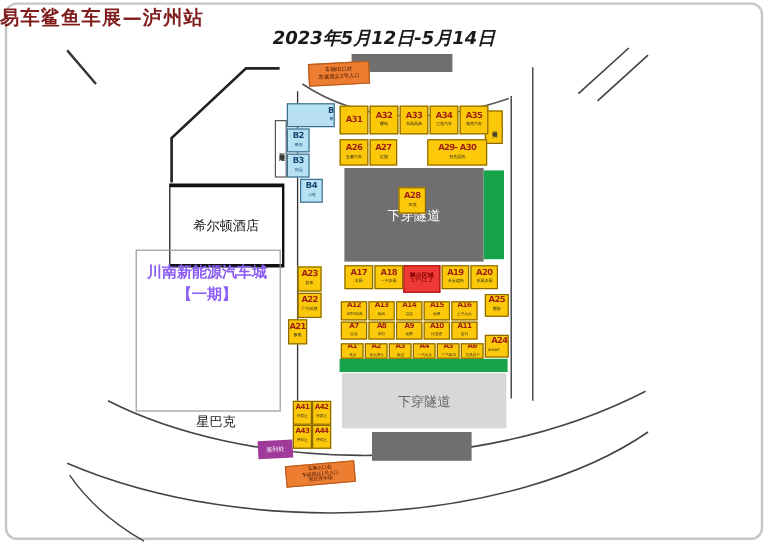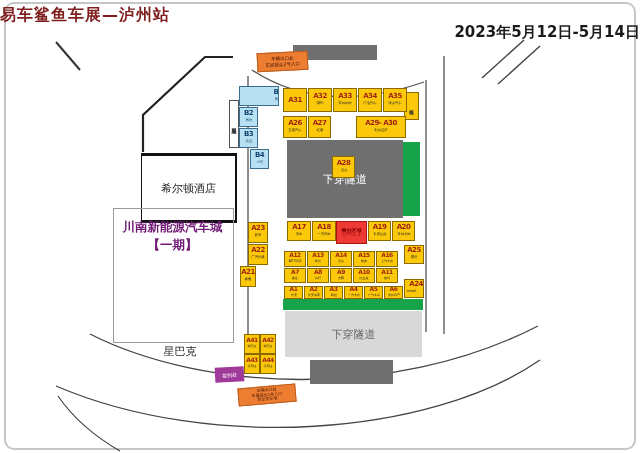--- a/index.html
+++ b/index.html
@@ -1,30 +1,30 @@
 <!DOCTYPE html>
 <html><head>
 <meta charset="utf-8">
 <style>
   html,body{margin:0;padding:0;background:#fff;font-family:"DejaVu Sans",sans-serif;}
   #canvas{position:relative;width:640px;height:453px;background:#fff;overflow:hidden;}
   #frame{position:absolute;left:4px;top:2px;right:4px;bottom:3px;border:2px solid #c6c6c6;border-radius:10px;}
   .abs{position:absolute;}
   .ctr{display:flex;align-items:center;justify-content:center;text-align:center;}
   #title{left:0;top:5px;width:640px;font-size:16px;font-weight:bold;color:#7f1d1d;text-align:left;letter-spacing:1px;}
-  #subtitle{left:0;top:23px;width:640px;font-size:15px;font-weight:bold;color:#1a1a1a;text-align:right;}
+  #subtitle{left:0;top:23px;width:640px;font-size:15px;font-weight:bold;color:#1a1a1a;text-align:center;font-style:italic;}
   #topbar{left:293px;top:45px;width:84px;height:15px;background:#6f6f6f;}
   #tunnel-top{left:287px;top:140px;width:116px;height:78px;background:#6f6f6f;color:#fff;font-size:11px;}
   #green-v{left:403px;top:142px;width:17px;height:74px;background:#17a34a;}
   #green-h{left:283px;top:299px;width:140px;height:11px;background:#17a34a;}
   #tunnel-bottom{left:285px;top:311px;width:137px;height:46px;background:#d8d8d8;color:#666;font-size:11px;}
   #darkbox{left:310px;top:360px;width:83px;height:24px;background:#6f6f6f;}
   #hilton{left:141px;top:153px;width:93px;height:64px;border-top:3px solid #111;border-bottom:3px solid #111;border-left:1.5px solid #111;border-right:2px solid #111;font-size:11px;color:#222;}
   #autocity-box{left:113px;top:208px;width:119px;height:133px;border:1px solid #9a9a9a;}
-  #autocity{left:110px;top:218px;width:125px;font-size:12.5px;font-weight:bold;color:#701a75;text-align:center;line-height:1.4;}
+  #autocity{left:110px;top:218px;width:125px;font-size:12.5px;font-weight:bold;color:#8b5cf6;text-align:center;line-height:1.4;}
   #starbucks{left:150px;top:344px;width:60px;font-size:11px;color:#222;text-align:center;}
   #jiale{left:450px;top:213px;width:75px;font-size:9.5px;color:#222;text-align:center;line-height:1.35;}
   #stage{left:336px;top:221px;width:31px;height:23px;background:#ee3a34;border:1px solid #a81510;box-sizing:border-box;color:#7e0000;flex-direction:column;}
   #stage .s1{font-size:5px;font-weight:bold;line-height:1.2;}
   #stage .s2{font-size:4.5px;line-height:1.1;}
   .gate{background:#ed7d31;border:1px solid #b85c1e;box-sizing:border-box;color:#3a1200;flex-direction:column;line-height:1.15;}
   #gate-top{left:257px;top:52px;width:51px;height:19px;transform:rotate(-3deg);font-size:4.5px;}
   #gate-bottom{left:238px;top:386px;width:58px;height:18px;transform:rotate(-5deg);font-size:4px;}
   #checkin{left:215px;top:367px;width:29px;height:15px;background:#a03a9a;color:#fff;font-size:5px;transform:rotate(-3deg);}
   #walkway{left:229px;top:100px;width:10px;height:48px;background:#fff;border:1px solid #555;box-sizing:border-box;writing-mode:vertical-rl;font-size:5px;color:#333;display:flex;align-items:center;justify-content:center;}

